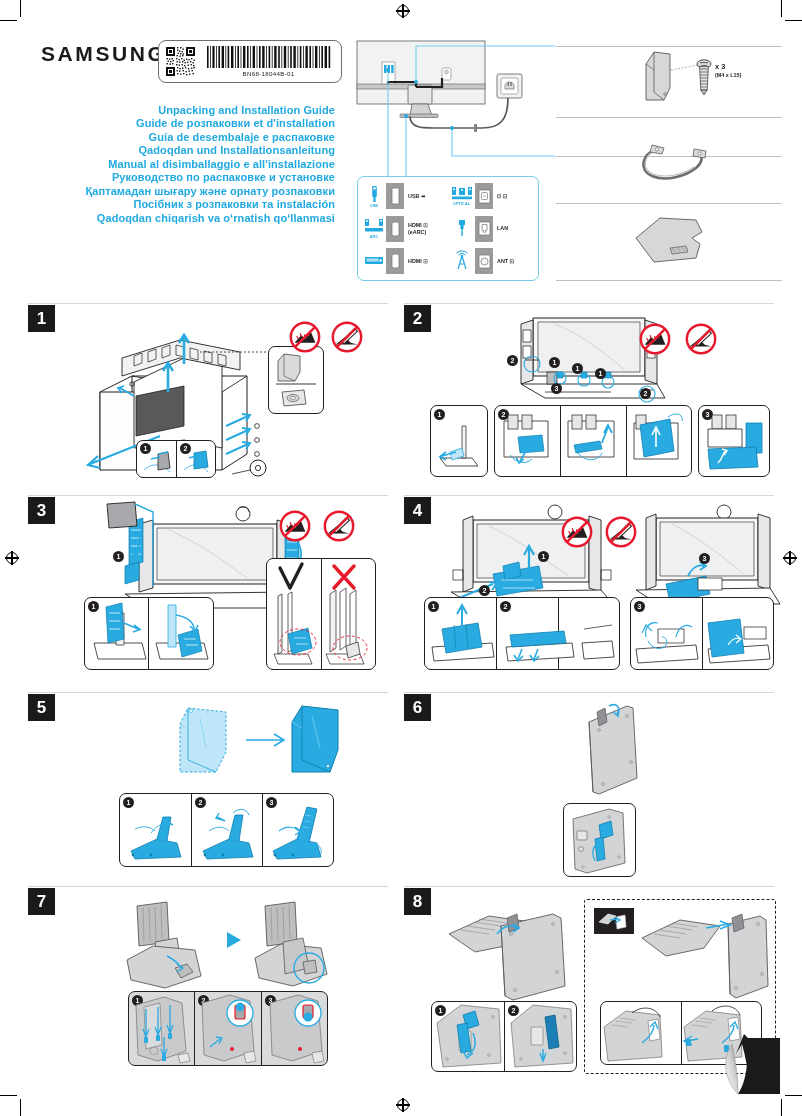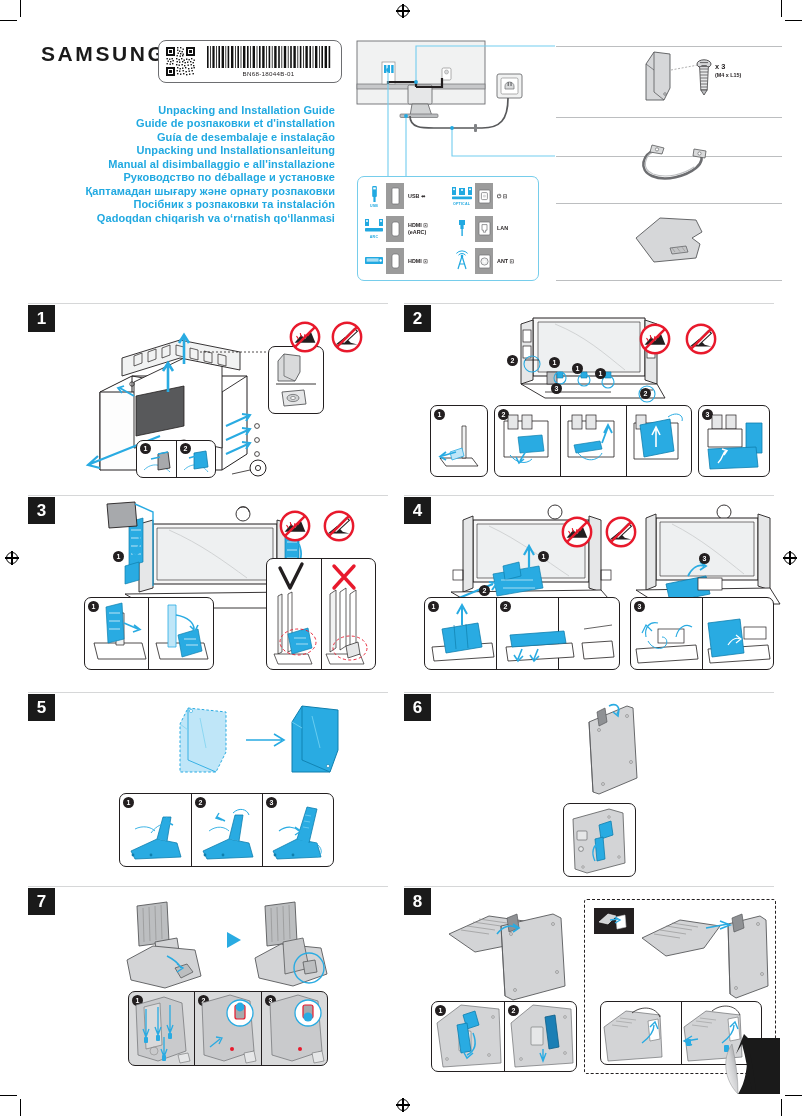--- a/index.html
+++ b/index.html
@@ -224,24 +224,24 @@
             <rect x="121.6" y="0" width="1.6" height="22"></rect>
         </g>
       </svg>
       <div class="modelno">BN68-18044B-01</div>
     </div>
   </div>
 
   <div class="langs">
     <div>Unpacking and Installation Guide</div>
     <div>Guide de розпаковки et d'installation</div>
-    <div>Guía de desembalaje e instalação</div>
-    <div>Unpacking und Installationsanleitung</div>
+    <div>Guía de desembalaje e распаковке</div>
+    <div>Qadoqdan und Installationsanleitung</div>
     <div>Manual al disimballaggio e all'installazione</div>
-    <div>Руководство по déballage и установке</div>
+    <div>Руководство по распаковке и установке</div>
     <div>Қаптамадан шығару және орнату розпаковки</div>
     <div>Посібник з розпаковки та instalación</div>
     <div>Qadoqdan chiqarish va o‘rnatish qo‘llanmasi</div>
   </div>
 
   <svg class="art" style="left:350px;top:36px;" width="200" height="140" viewBox="0 0 200 140">
 
     <rect x="7" y="5" width="128" height="63" fill="#f1f2f2" stroke="#6d6e71" stroke-width="0.9"></rect>
     <rect x="7" y="48" width="128" height="5" fill="#c7c8ca" stroke="#6d6e71" stroke-width="0.7"></rect>
 

